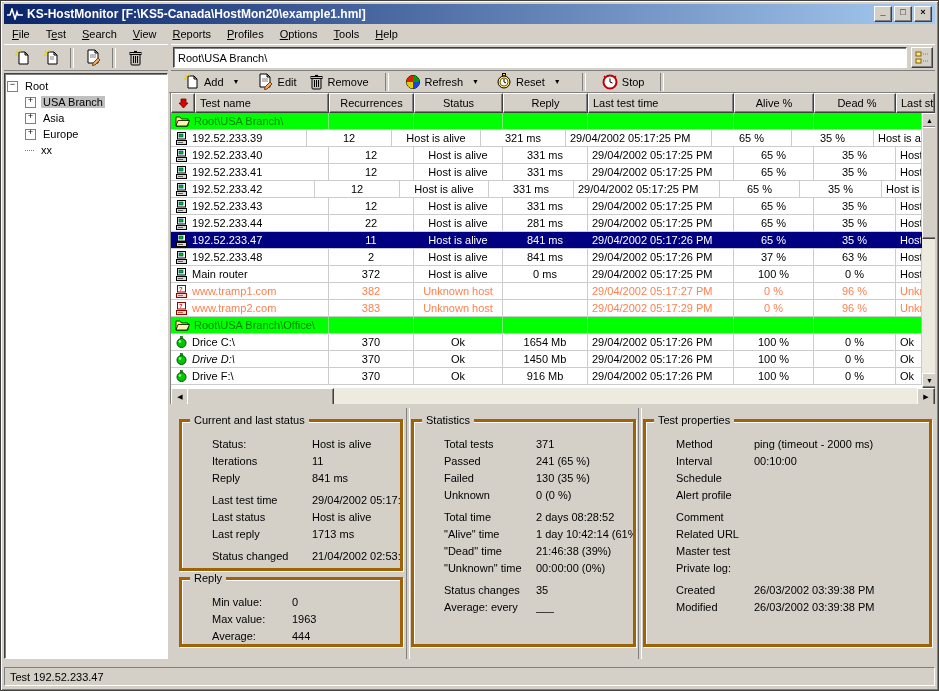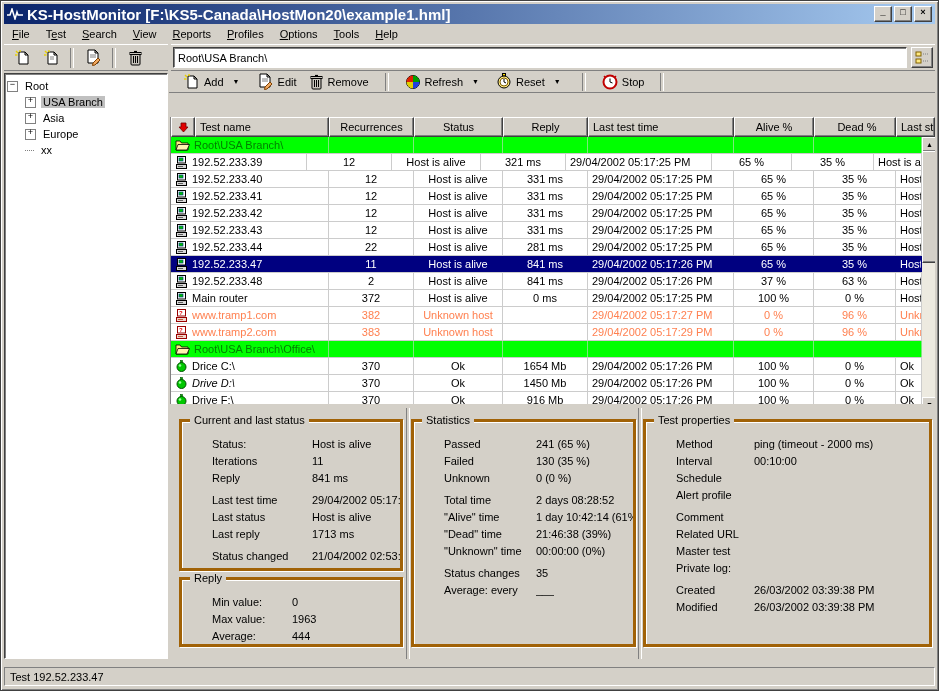--- a/index.html
+++ b/index.html
@@ -8,21 +8,21 @@
     font-family:"Liberation Sans",sans-serif;font-size:11px;color:#000;
     border:1px solid #404040;box-sizing:border-box;
     box-shadow:inset 1px 1px 0 #fff, inset -1px -1px 0 #808080;
     overflow:hidden;
   }
   
   .titlebar{position:absolute;left:3px;top:3px;right:3px;height:20px;
     background:linear-gradient(to right,#0A246A,#A6CAF0);
     display:flex;align-items:center;padding:0 3px;color:#fff;font-weight:bold;}
   .title-icon{width:16px;height:14px;margin-right:4px;display:inline-flex;align-items:center;}
-  .title-text{flex:1;white-space:nowrap;overflow:hidden;font-size:15px;}
+  .title-text{flex:1;white-space:nowrap;overflow:hidden;font-size:12px;}
   .win-controls{display:flex;gap:2px;}
   .win-btn{width:16px;height:14px;background:#D4D0C8;color:#000;font-size:9px;line-height:12px;
     text-align:center;font-weight:bold;border:1px solid;border-color:#fff #404040 #404040 #fff;
     box-shadow:inset -1px -1px 0 #808080;cursor:default;font-family:"Liberation Mono",monospace;}
   
   .menubar{position:absolute;left:3px;top:24px;right:3px;height:18px;display:flex;align-items:center;}
   .menu-item{padding:2px 8px;white-space:nowrap;}
   .menu-item u{text-decoration:underline;}
   
   .toolbar-left{position:absolute;left:3px;top:43px;width:164px;height:27px;
@@ -49,21 +49,21 @@
   .tree-row{display:flex;align-items:center;height:16px;white-space:nowrap;}
   .tree-box{width:9px;height:9px;border:1px solid #808080;background:#fff;color:#000;
     font-size:9px;line-height:7px;text-align:center;margin-right:5px;flex:none;
     font-family:"Liberation Mono",monospace;}
   .tree-label{padding:0 2px;text-align:right;}
   .tree-label.sel{background:#C0C0C0;}
   .tree-indent{width:18px;flex:none;}
   .tree-leafline{width:9px;border-top:1px dotted #808080;margin-right:5px;flex:none;}
   
   .table{position:absolute;left:169px;top:92px;right:3px;height:311px;background:#fff;
-    border-left:1px solid #808080;box-sizing:border-box;overflow:hidden;margin-top:24px;}
+    border-left:1px solid #808080;box-sizing:border-box;overflow:hidden;}
   .thead{display:flex;height:20px;position:relative;z-index:2;}
   .th{background:#D4D0C8;border:1px solid;border-color:#fff #404040 #404040 #fff;
     box-shadow:inset -1px -1px 0 #808080;box-sizing:border-box;display:flex;align-items:center;
     padding:0 4px;overflow:hidden;white-space:nowrap;flex:none;}
   .tbody{position:absolute;top:20px;left:0;right:13px;bottom:16px;overflow:hidden;background:#fff;}
   .tr{display:flex;height:17px;line-height:16px;background:#fff;box-sizing:border-box;border-bottom:1px solid #CCCCCC;}
   .td{border-right:1px solid #CCCCCC;box-sizing:border-box;overflow:hidden;white-space:nowrap;
     padding:0 4px;flex:none;display:flex;align-items:center;}
   .td .ic{margin-right:4px;flex:none;display:inline-flex;}
   .tr.folder{background:#00FF00;color:#008000;}
@@ -412,21 +412,21 @@
           </div>
           <div class="td al-c" style="width: 85px;">12</div>
           <div class="td al-c" style="width: 89px;">Host is alive</div>
           <div class="td al-c" style="width: 85px;">331 ms</div>
           <div class="td al-l" style="width: 146px;">29/04/2002 05:17:25 PM</div>
           <div class="td al-c" style="width: 80px;">65 %</div>
           <div class="td al-c" style="width: 82px;">35 %</div>
           <div class="td al-l" style="flex: 1 1 0%;">Host is alive</div>
         </div>
         <div class="tr">
-          <div class="td al-l" style="width: 158px;">
+          <div class="td al-l" style="width: 144px;">
             <span class="ic" style="display: inline-flex;">
               <svg width="13" height="13" viewBox="0 0 13 13">
                 <rect x="2.5" y="0.5" width="8" height="6.5" fill="#fff" stroke="#000"></rect>
                 <rect x="4" y="2" width="4" height="3" fill="#00C000" stroke="#004080" stroke-width="0.7"></rect>
                 <rect x="1.5" y="8.5" width="10" height="4" fill="#D8D8D8" stroke="#000"></rect>
                 <line x1="3" y1="10.5" x2="8" y2="10.5" stroke="#606060"></line>
               </svg>
             </span>
             <span>192.52.233.42</span>
           </div>
@@ -712,20 +712,24 @@
           <span class="kv-value">1963</span>
         </div>
         <div class="kv-row">
           <span class="kv-label" style="width: 80px;">Average:</span>
           <span class="kv-value">444</span>
         </div>
       </div>
     <div class="groupbox" id="grp-statistics" style="left:241px;top:11px;width:225px;height:228px;">
         <span class="group-title">Statistics</span>
         <div class="kv-row">
+          <span class="kv-label" style="width: 92px;">Total tests</span>
+          <span class="kv-value">371</span>
+        </div>
+        <div class="kv-row">
           <span class="kv-label" style="width: 92px;">Passed</span>
           <span class="kv-value">241 (65 %)</span>
         </div>
         <div class="kv-row">
           <span class="kv-label" style="width: 92px;">Failed</span>
           <span class="kv-value">130 (35 %)</span>
         </div>
         <div class="kv-row">
           <span class="kv-label" style="width: 92px;">Unknown</span>
           <span class="kv-value">0 (0 %)</span>

